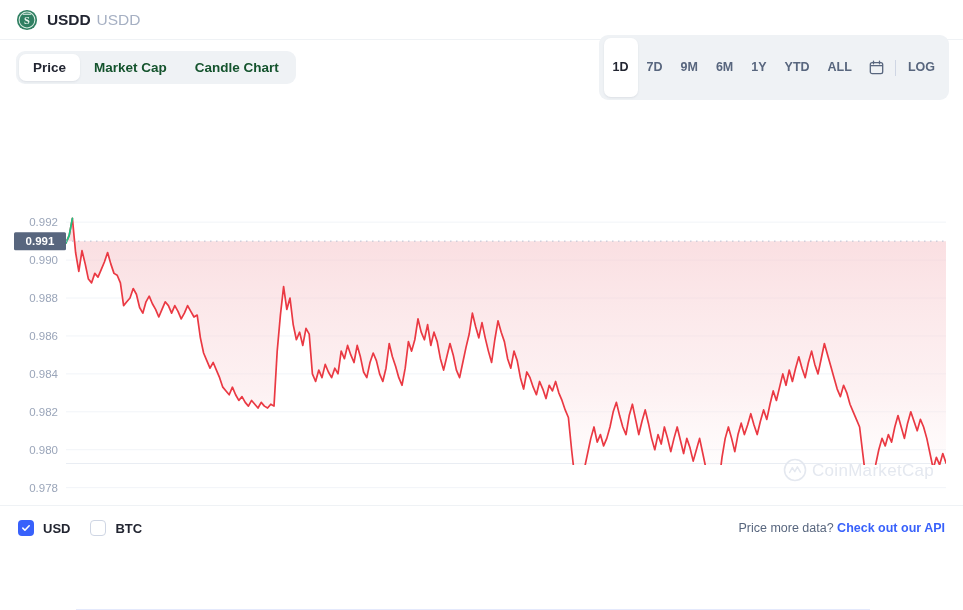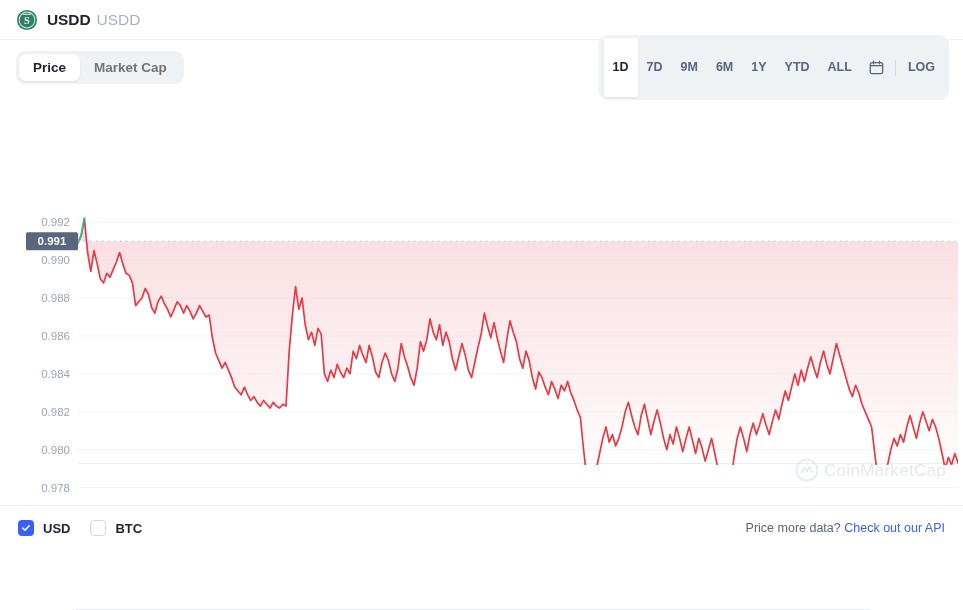--- a/index.html
+++ b/index.html
@@ -42,21 +42,21 @@
     background: #ffffff;
   }
   .tab-group {
     display: flex; align-items: center;
     background: #eff2f5;
     border-radius: 9px;
     padding: 3px;
   }
   .tab {
     font-size: 13.5px; font-weight: bold;
-    color: #737373;
+    color: #14532d;
     padding: 7px 14px;
     border-radius: 7px;
     cursor: pointer;
     white-space: nowrap;
     line-height: 1;
     background: transparent;
     border: none;
     font-family: "Liberation Sans", sans-serif;
   }
   .tab.active {
@@ -68,21 +68,21 @@
   .range-group {
     display: flex; align-items: center;
     background: #eff2f5;
     border-radius: 9px;
     padding: 3px 5px;
   }
   .range {
     font-size: 12.5px; font-weight: bold;
     color: #58667e;
     padding: 23px 9px;
-    border-radius: 1px;
+    border-radius: 7px;
     cursor: pointer;
     line-height: 1;
     background: transparent;
     border: none;
     font-family: "Liberation Sans", sans-serif;
   }
   .range.active {
     background: #ffffff;
     color: #222531;
     box-shadow: 0 1px 2px rgba(88,102,126,0.12);
@@ -95,21 +95,20 @@
     width: 1px; height: 16px;
     background: #cfd6e4;
     margin: 0 3px;
   }
 
   
   .chart-wrap {
     position: relative;
     width: 963px;
     height: 410px;
-    padding-left: 12px;
   }
   .chart-svg { display: block; }
 
   .price-badge-text {
     font-size: 11.5px; font-weight: bold;
     fill: #ffffff;
     font-family: "Liberation Sans", sans-serif;
   }
   .ytick {
     font-size: 11.5px; fill: #9aa5b9;
@@ -156,41 +155,42 @@
     margin-right: 9px;
     display: flex; align-items: center; justify-content: center;
     flex: 0 0 auto;
   }
   .cbox.checked { background: #3861fb; }
   .cbox.unchecked { background: #ffffff; border: 1.5px solid #cfd6e4; }
   .legend-label {
     font-size: 13px; font-weight: bold; color: #222531;
   }
   .footer-right { font-size: 12.5px; color: #58667e; }
-  .api-link { color: #3861fb; font-weight: normal; cursor: pointer; text-decoration: none; }
+  .api-link { color: #3861fb; font-weight: bold; cursor: pointer; text-decoration: none; }
 </style>
 </head>
 <body>
 
 <div class="header">
   <svg class="coin-logo" viewBox="0 0 24 24">
     <circle cx="12" cy="12" r="11" fill="#2f7f62"></circle>
     <circle cx="12" cy="12" r="8.6" fill="none" stroke="#d8ece2" stroke-width="1.1"></circle>
     <text x="12" y="16.4" text-anchor="middle" font-family="Liberation Serif, serif" font-size="11.5" font-weight="bold" fill="#e9f5ef">S</text>
     <rect x="7.3" y="5.3" width="9.4" height="1.1" rx="0.5" fill="#e9f5ef"></rect>
   </svg>
   <span class="coin-name">USDD</span>
   <span class="coin-symbol">USDD</span>
 </div>
 
 <div class="toolbar">
 
   <div class="tab-group">
     <button class="tab active">Price</button>
     <button class="tab">Market Cap</button>
+    <button class="tab">Candle Chart</button>
   </div>
 
   <div class="range-group">
     <button class="range active">1D</button>
     <button class="range">7D</button>
     <button class="range">9M</button>
     <button class="range">6M</button>
     <button class="range">1Y</button>
     <button class="range">YTD</button>
     <button class="range">ALL</button>

